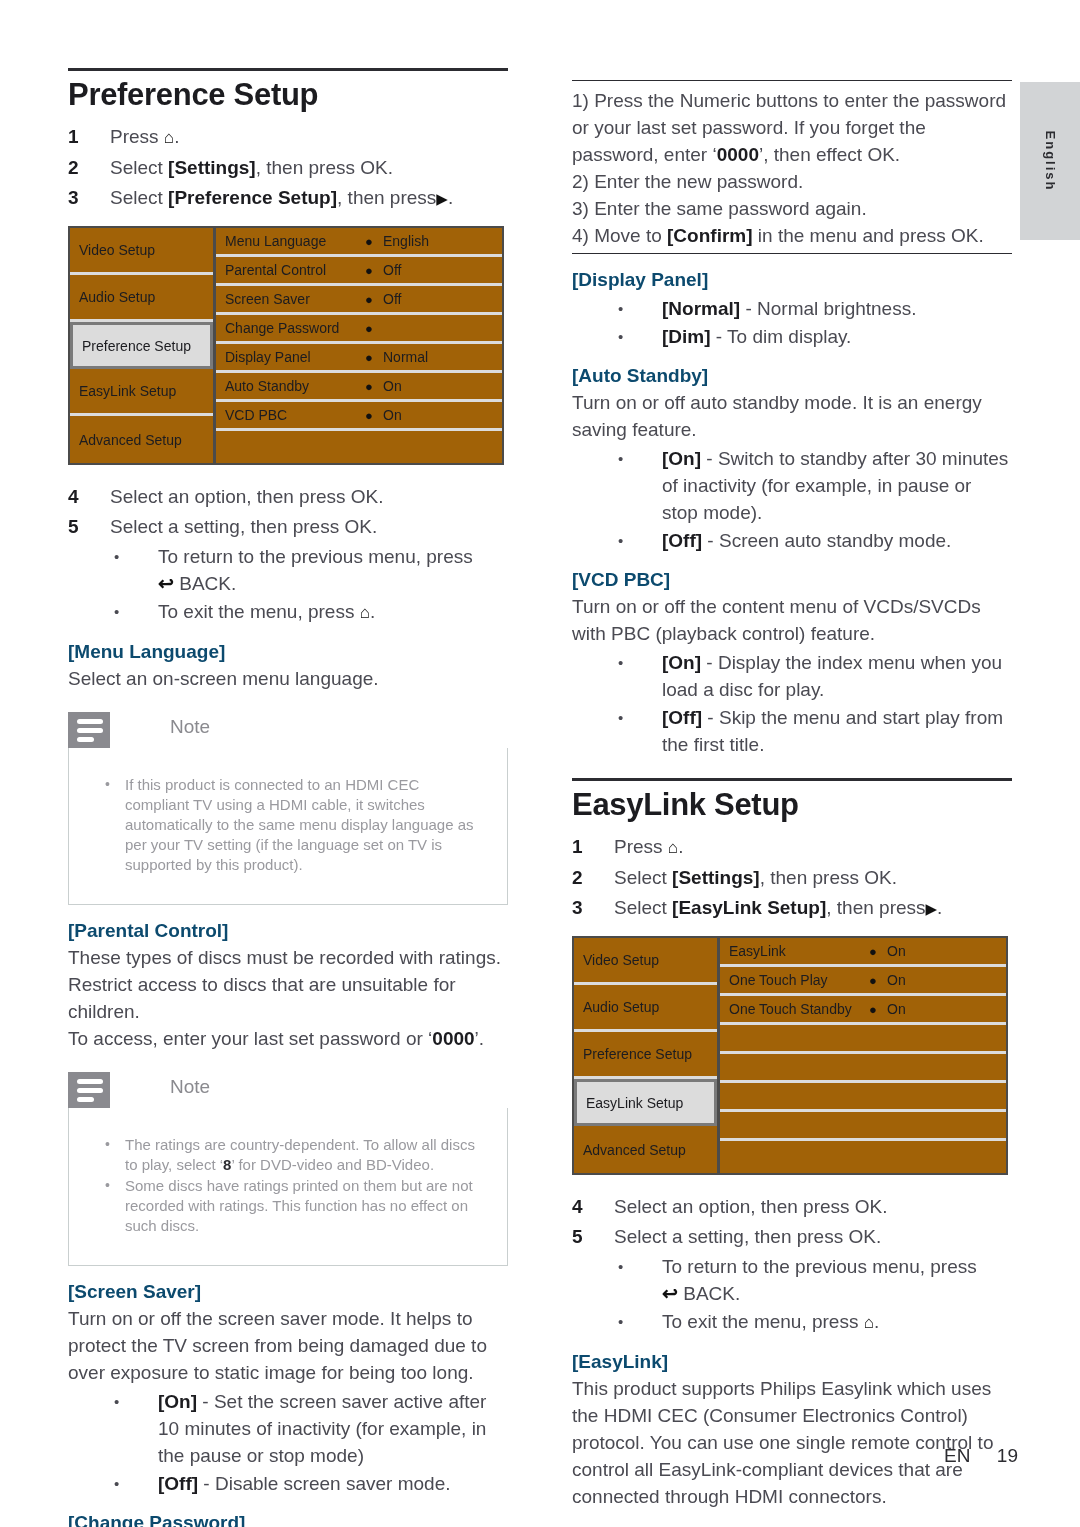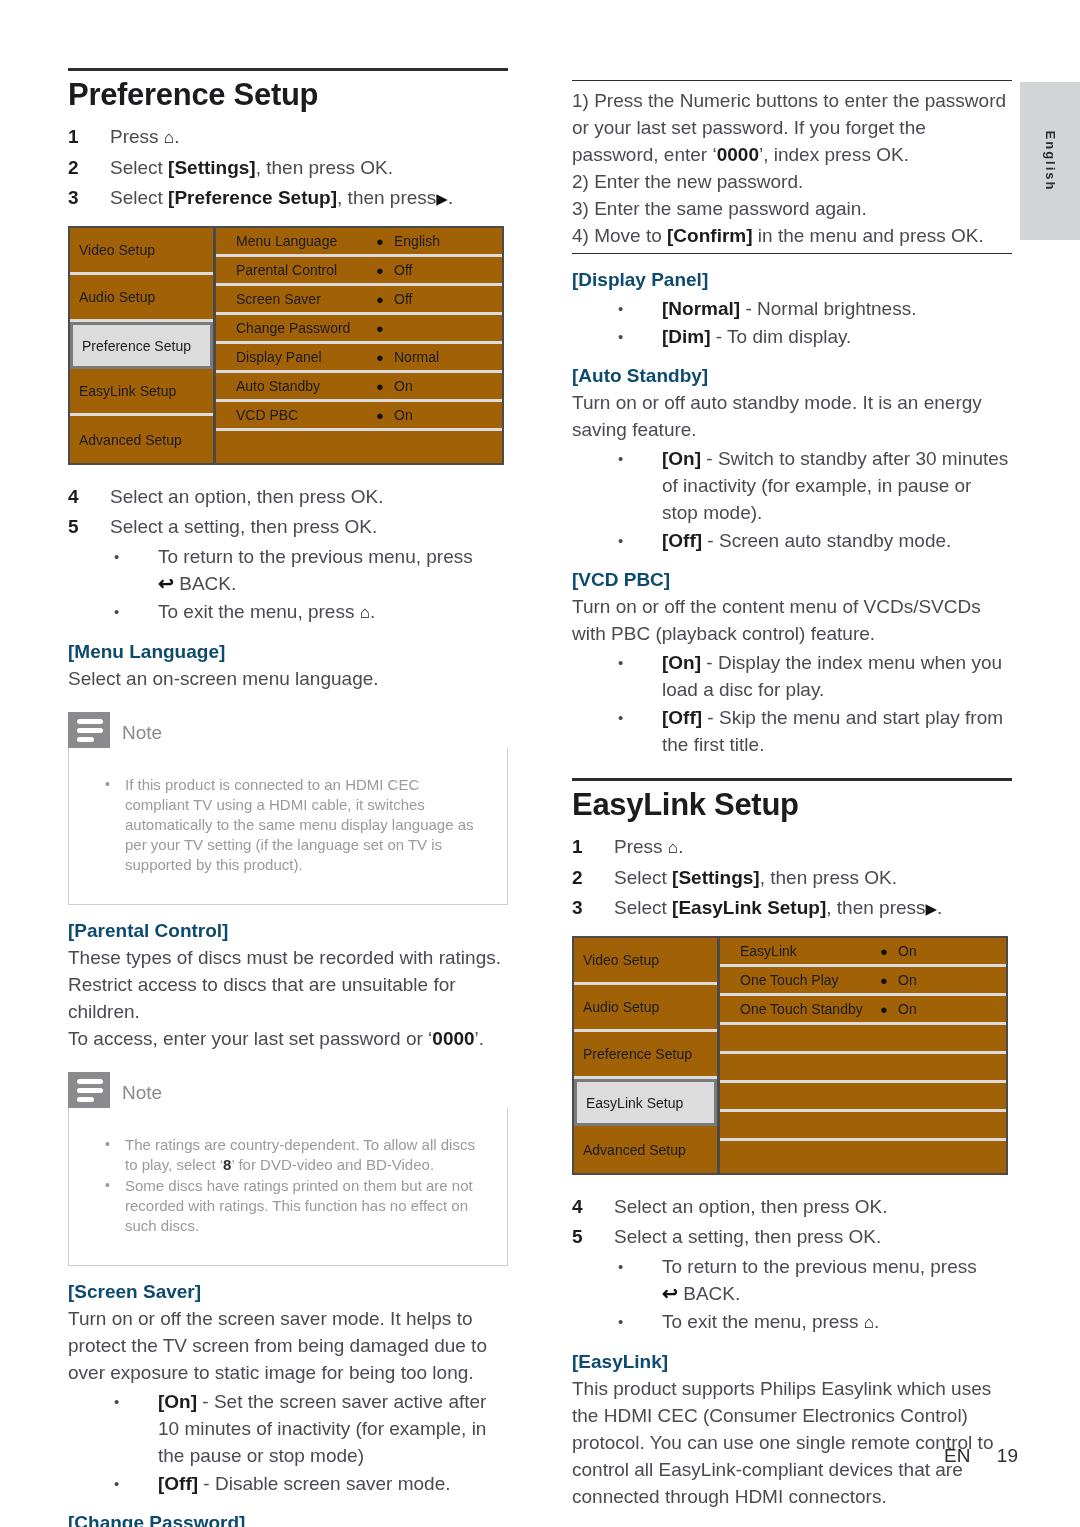--- a/index.html
+++ b/index.html
@@ -65,21 +65,21 @@
     content:"\2022"; position:absolute; left:46px; top:0;
     font-size:15px; color:#4a4a52;
   }
 
   
   .h3{ font-size:19px; font-weight:bold; color:#0c4a6e; line-height:27px; margin-top:12px;}
   p.body{ font-size:19px; line-height:27px; color:#4a4a52; margin:0; }
 
   
   .note{ margin:20px 0 0 0; width:440px; }
-  .note-head{ display:flex; align-items:flex-end; height:36px; }
+  .note-head{ display:flex; height:36px;gap:48px; }
   .note-icon{
     width:40px; height:36px; background:#8a8a8f;
     display:flex; flex-direction:column; justify-content:center;
     align-items:center; gap:4px; padding-left:2px;
   }
   .note-icon i{ display:block; height:5px; background:#fff; border-radius:3px; }
   .note-icon i:nth-child(1){ width:26px; }
   .note-icon i:nth-child(2){ width:26px; }
   .note-icon i:nth-child(3){ width:17px; margin-right:9px; }
   .note-title{ font-size:19px; color:#8a8a8f; padding-left:12px; line-height:30px; }
@@ -109,21 +109,21 @@
     box-sizing:border-box;
   }
   .menu-left .mi:last-child{ border-bottom:none; }
   .menu-left .mi.sel{
     background:#dcdcdc; border:3px solid #7a7a7a; box-sizing:border-box;
   }
   .menu-right{ flex:1; }
   .menu-right .mr{
     height:29px; display:flex; align-items:center;
     border-bottom:3px solid #dcdcdc; box-sizing:border-box;
-    font-size:14px; color:#1c1c20; padding-left:20px;
+    font-size:14px; color:#1c1c20; padding-left:9px;
   }
   .menu-right .mr:last-child{ border-bottom:none; }
   .mr .lbl{ width:140px; }
   .mr .dot{ width:18px; font-size:13px; color:#111; }
   .mr .val{ }
   .menu-left .mi.blank, .menu-right .mr.blank{ color:transparent; }
 
   
   .footer{
     position:absolute; left:16px; top:1445px; width:1080px;
@@ -288,21 +288,21 @@
       <li><span class="b">[Off]</span><span> - Disable screen saver mode.</span></li>
     </ul>
 
     <div class="h3">[Change Password]</div>
     <p class="body">Set or change the password.</p>
   </div>
 
   <div class="col col-right" style="top:80px;">
 
     <div class="rule-box">
-      <p class="body"><span>1) Press the Numeric buttons to enter the password or your last set password. If you forget the password, enter ‘</span><span class="b">0000</span><span>’, index press OK.</span></p>
+      <p class="body"><span>1) Press the Numeric buttons to enter the password or your last set password. If you forget the password, enter ‘</span><span class="b">0000</span><span>’, then effect OK.</span></p>
       <p class="body">2) Enter the new password.</p>
       <p class="body">3) Enter the same password again.</p>
       <p class="body"><span>4) Move to </span><span class="b">[Confirm]</span><span> in the menu and press OK.</span></p>
     </div>
 
     <div class="h3">[Display Panel]</div>
     <ul class="bul">
       <li><span class="b">[Normal]</span><span> - Normal brightness.</span></li>
       <li><span class="b">[Dim]</span><span> - To dim display.</span></li>
     </ul>

